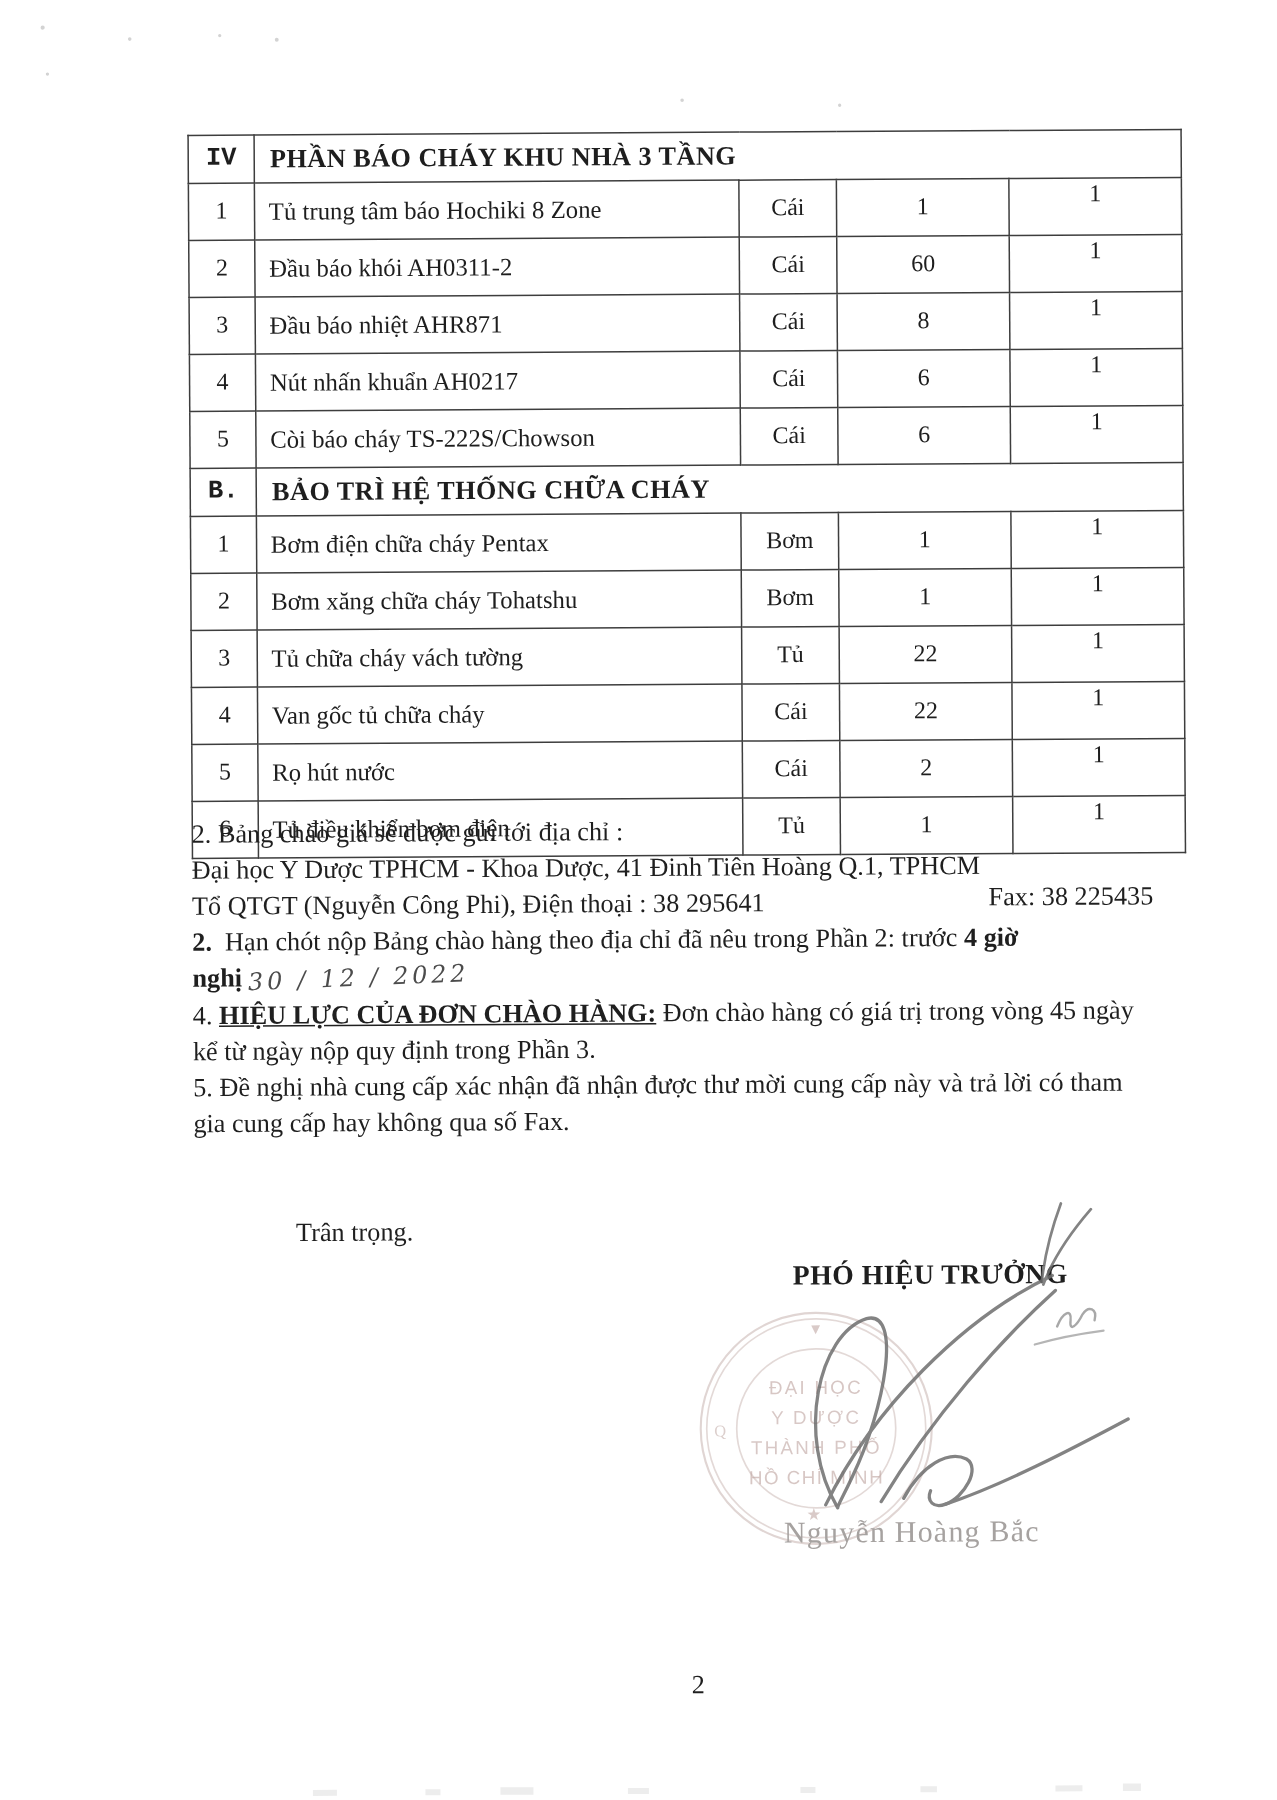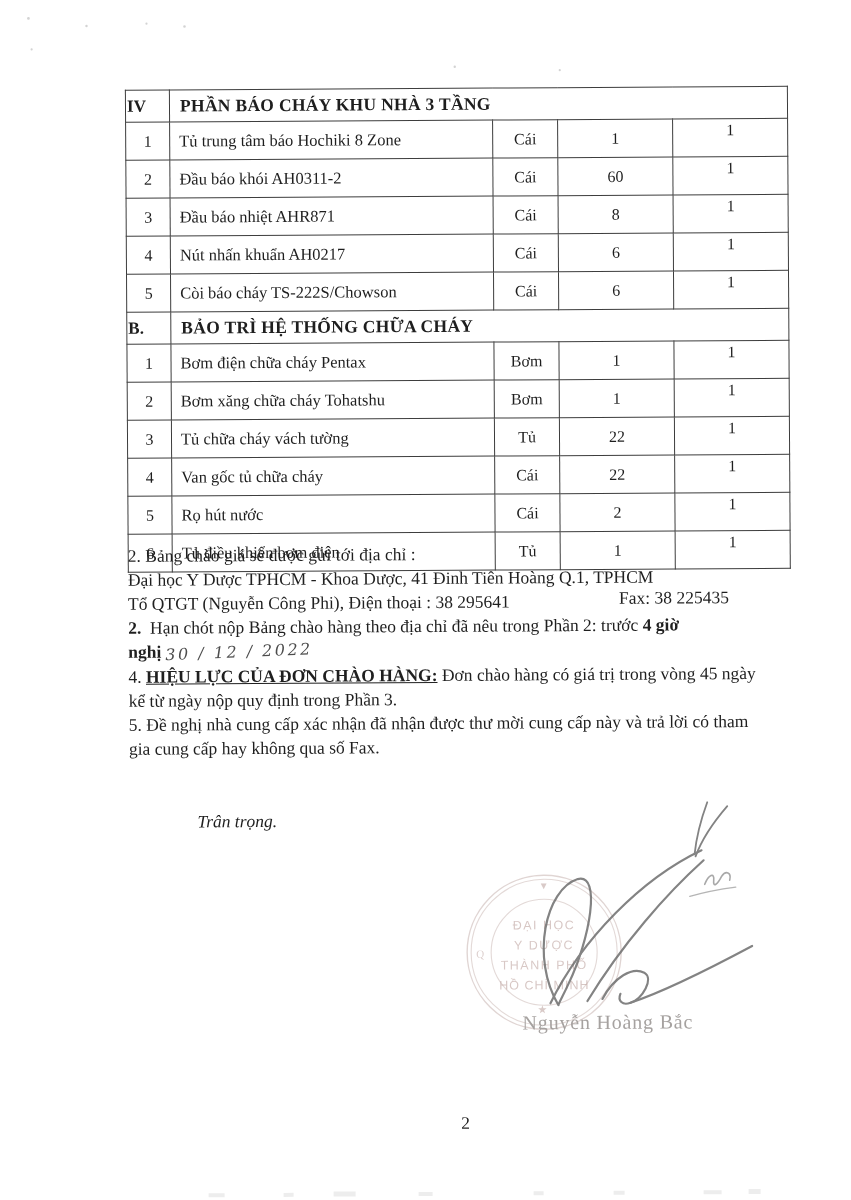--- a/index.html
+++ b/index.html
@@ -11,48 +11,48 @@
 
   
   table.boq{
     position:absolute;left:128px;top:88px;width:662px;
     border-collapse:collapse;table-layout:fixed;
     font-family:"Liberation Serif",serif;color:#1e1e1e;
   }
   table.boq td{border:1.6px solid #3d3d3d;overflow:hidden;white-space:nowrap;}
   tr.sec-row td{height:29px;}
   tr.data-row td{height:34px;}
-  td.sec-id{font-weight:bold;font-size:17px;}
+  td.sec-id{text-align:center;font-weight:bold;font-size:17px;font-family:Liberation Mono, monospace;}
   td.sec-title{font-weight:bold;font-size:17.5px;padding-left:10px;letter-spacing:.3px;}
   td.c-no{text-align:center;font-size:16px;}
   td.c-desc{font-size:16.5px;padding-left:9px;}
   td.c-unit{text-align:center;font-size:16px;}
   td.c-qty{text-align:center;font-size:16px;}
   td.c-extra{text-align:center;font-size:16px;vertical-align:top;padding-top:2px;}
 
   
   .notes{position:absolute;left:128px;top:542px;width:668px;font-size:17.5px;line-height:24px;}
   .notes p{margin:0;}
   .addr-line{margin-left:18px;}
   .addr-line2{position:relative;}
-  .fax{position:absolute;left:491px;top:-3px;}
+  .fax{position:absolute;left:531px;top:-3px;}
   .deadline{margin-top:12px;margin-left:27px;}
   .deadline-l2{margin-left:52px;}
   .hand{
     display:inline-block;font-family:"DejaVu Serif",serif;font-style:italic;
     color:#4c4c4c;font-size:16px;letter-spacing:2.5px;transform:rotate(-2deg);
     margin-left:4px;
   }
   .validity{margin-top:11px;}
   .validity-l2{margin-left:35px;}
   .confirm{margin-top:9px;}
   .u{text-decoration:underline;}
   b,.bold{font-weight:bold;}
 
-  .closing{position:absolute;left:196px;top:810px;font-size:17.5px;font-style:italic;}
+  .closing{position:absolute;left:196px;top:810px;font-size:17.5px;}
   .sig-titles{position:absolute;left:527px;top:841px;font-size:18.5px;font-weight:bold;line-height:23.5px;letter-spacing:.3px;}
   .signer-name{position:absolute;left:520px;top:1012px;font-size:20px;color:#a6a2a0;letter-spacing:.8px;}
   .page-num{position:absolute;left:458px;top:1113px;font-size:17.5px;}
 
   svg.overlay{position:absolute;left:0;top:0;pointer-events:none;}
 </style>
 </head>
 <body>
 
 <div class="content">
@@ -165,20 +165,21 @@
     <p class="validity"><span>4.</span> <span class="u bold">HIỆU LỰC CỦA ĐƠN CHÀO HÀNG:</span> <span>Đơn chào hàng có giá trị trong vòng 45 ngày</span></p>
     <p class="validity-l2">kể từ ngày nộp quy định trong Phần 3.</p>
 
     <p class="confirm"><span>5.</span> <span>Đề nghị nhà cung cấp xác nhận đã nhận được thư mời cung cấp này và trả lời có tham</span></p>
     <p>gia cung cấp hay không qua số Fax.</p>
   </div>
 
   <div class="closing">Trân trọng.</div>
 
   <div class="sig-titles">
+    <div>PHÓ HIỆU TRƯỞNG</div>
   </div>
 
   <svg class="overlay" width="851" height="1200" viewBox="0 0 851 1200">
 
     <g fill="#c4c4c4" opacity="0.75">
       <circle cx="32" cy="16" r="1.4"></circle>
         <circle cx="90" cy="24" r="1.2"></circle>
         <circle cx="150" cy="22" r="1.1"></circle>
       <circle cx="188" cy="25" r="1.3"></circle>
         <circle cx="35" cy="47" r="1.1"></circle>

